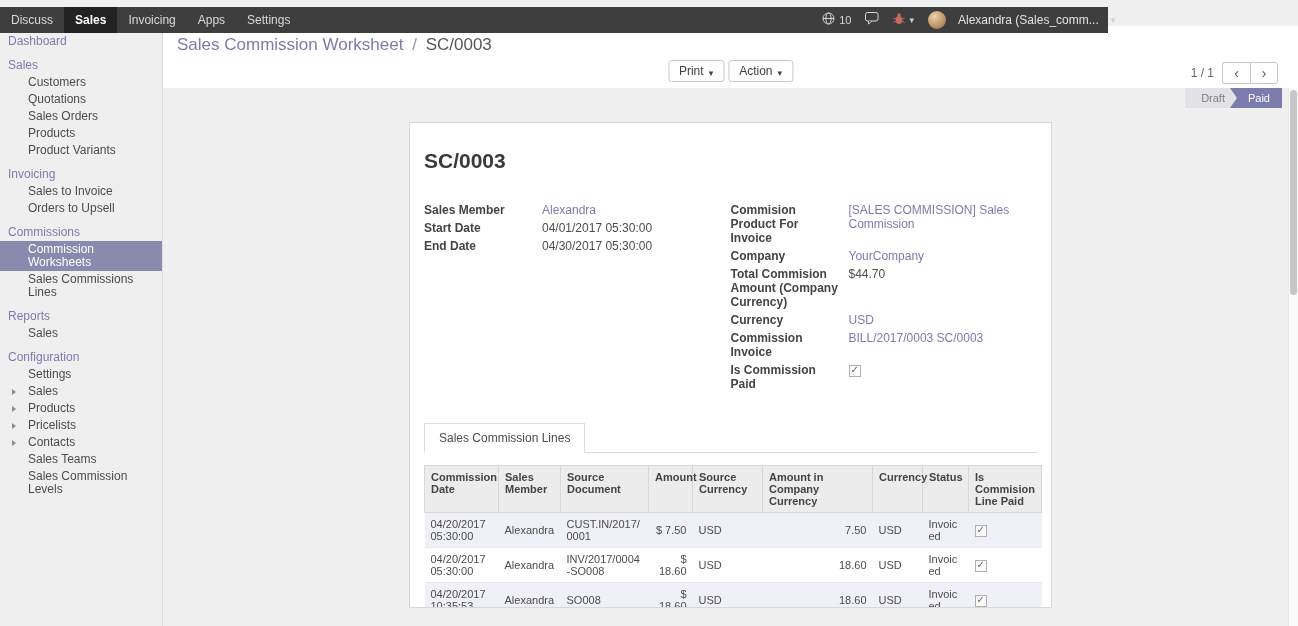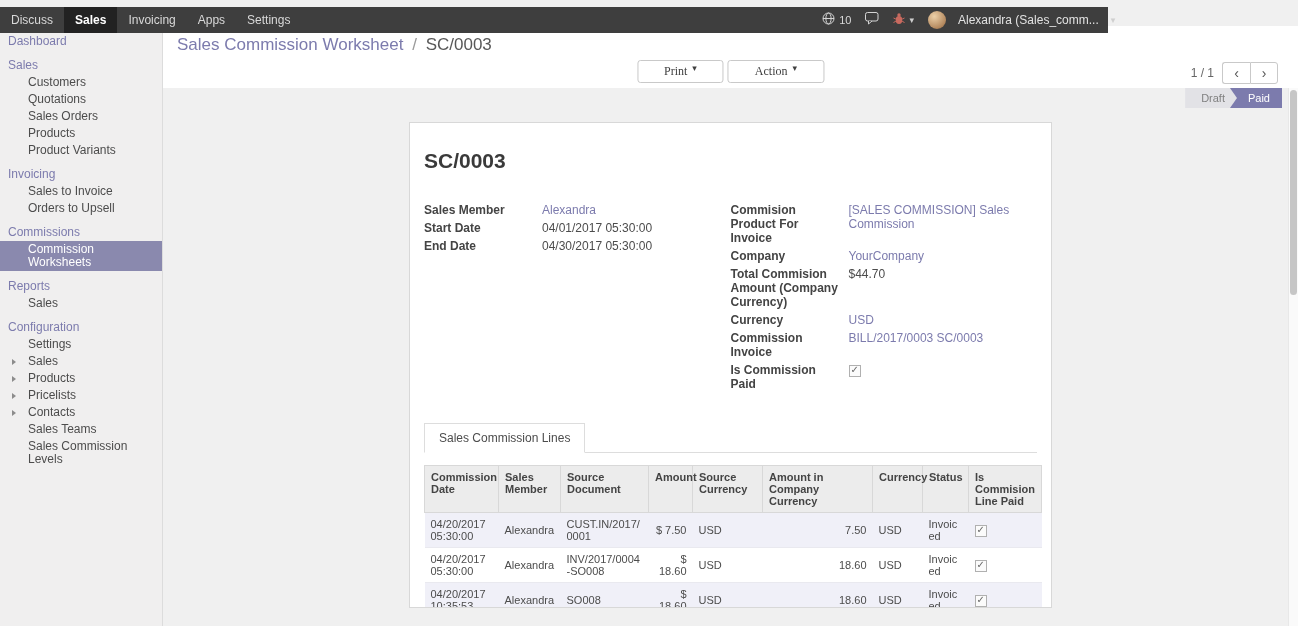--- a/index.html
+++ b/index.html
@@ -43,22 +43,22 @@
   
   .main { position:absolute; top:26px; left:163px; right:0; bottom:0; display:flex; flex-direction:column; }
   .control-panel { background:#ffffff; height:62px; position:relative; flex:0 0 auto; }
   .breadcrumb { padding:9px 0 0 14px; font-size:17px; }
   .breadcrumb a { color:#7c7bad; text-decoration:none; cursor:pointer; }
   .breadcrumb .sep { color:#9a9a9a; margin:0 4px; }
   .breadcrumb .current { color:#585858; }
   .cp-row { position:absolute; left:0; right:0; top:30px; height:30px; }
   .cp-buttons { position:absolute; left:50%; transform:translateX(-50%); top:4px; display:flex; gap:4px; }
   .btn { background:#ffffff; border:1px solid #c9c9c9; border-radius:3px; font-size:12px; color:#404040;
-         padding:3px 26px; cursor:pointer; display:flex; align-items:flex-start; gap:5px;
-         font-family:Liberation Serif, serif; }
+         padding:3px 10px; cursor:pointer; display:flex; align-items:flex-end; gap:5px;
+         font-family:Liberation Sans, sans-serif; }
   .btn .caret { color:#404040; }
   .pager { position:absolute; right:20px; top:6px; display:flex; align-items:center; gap:8px; }
   .pager-text { color:#666; font-size:12px; }
   .pager-btns { display:flex; }
   .pg-btn { width:28px; height:22px; background:#fff; border:1px solid #c9c9c9; color:#555;
             display:flex; align-items:center; justify-content:center; cursor:pointer; font-size:14px; }
   .pg-btn:first-child { border-radius:3px 0 0 3px; border-right:none; }
   .pg-btn:last-child { border-radius:0 3px 3px 0; }
 
   .content { flex:1; background:#f0f0f0; position:relative; overflow:hidden; }
@@ -163,20 +163,21 @@
   <a class="menu-item">Customers</a>
   <a class="menu-item">Quotations</a>
   <a class="menu-item">Sales Orders</a>
   <a class="menu-item">Products</a>
   <a class="menu-item">Product Variants</a>
   <div class="menu-heading">Invoicing</div>
   <a class="menu-item">Sales to Invoice</a>
   <a class="menu-item">Orders to Upsell</a>
   <div class="menu-heading">Commissions</div>
   <a class="menu-item selected">Commission Worksheets</a>
+  <a class="menu-item">Sales Commissions Lines</a>
   <div class="menu-heading">Reports</div>
   <a class="menu-item">Sales</a>
   <div class="menu-heading">Configuration</div>
   <a class="menu-item">Settings</a>
   <a class="menu-item"><span class="expand-arrow"></span><span>Sales</span></a>
   <a class="menu-item"><span class="expand-arrow"></span><span>Products</span></a>
   <a class="menu-item"><span class="expand-arrow"></span><span>Pricelists</span></a>
   <a class="menu-item"><span class="expand-arrow"></span><span>Contacts</span></a>
   <a class="menu-item">Sales Teams</a>
   <a class="menu-item">Sales Commission Levels</a>

